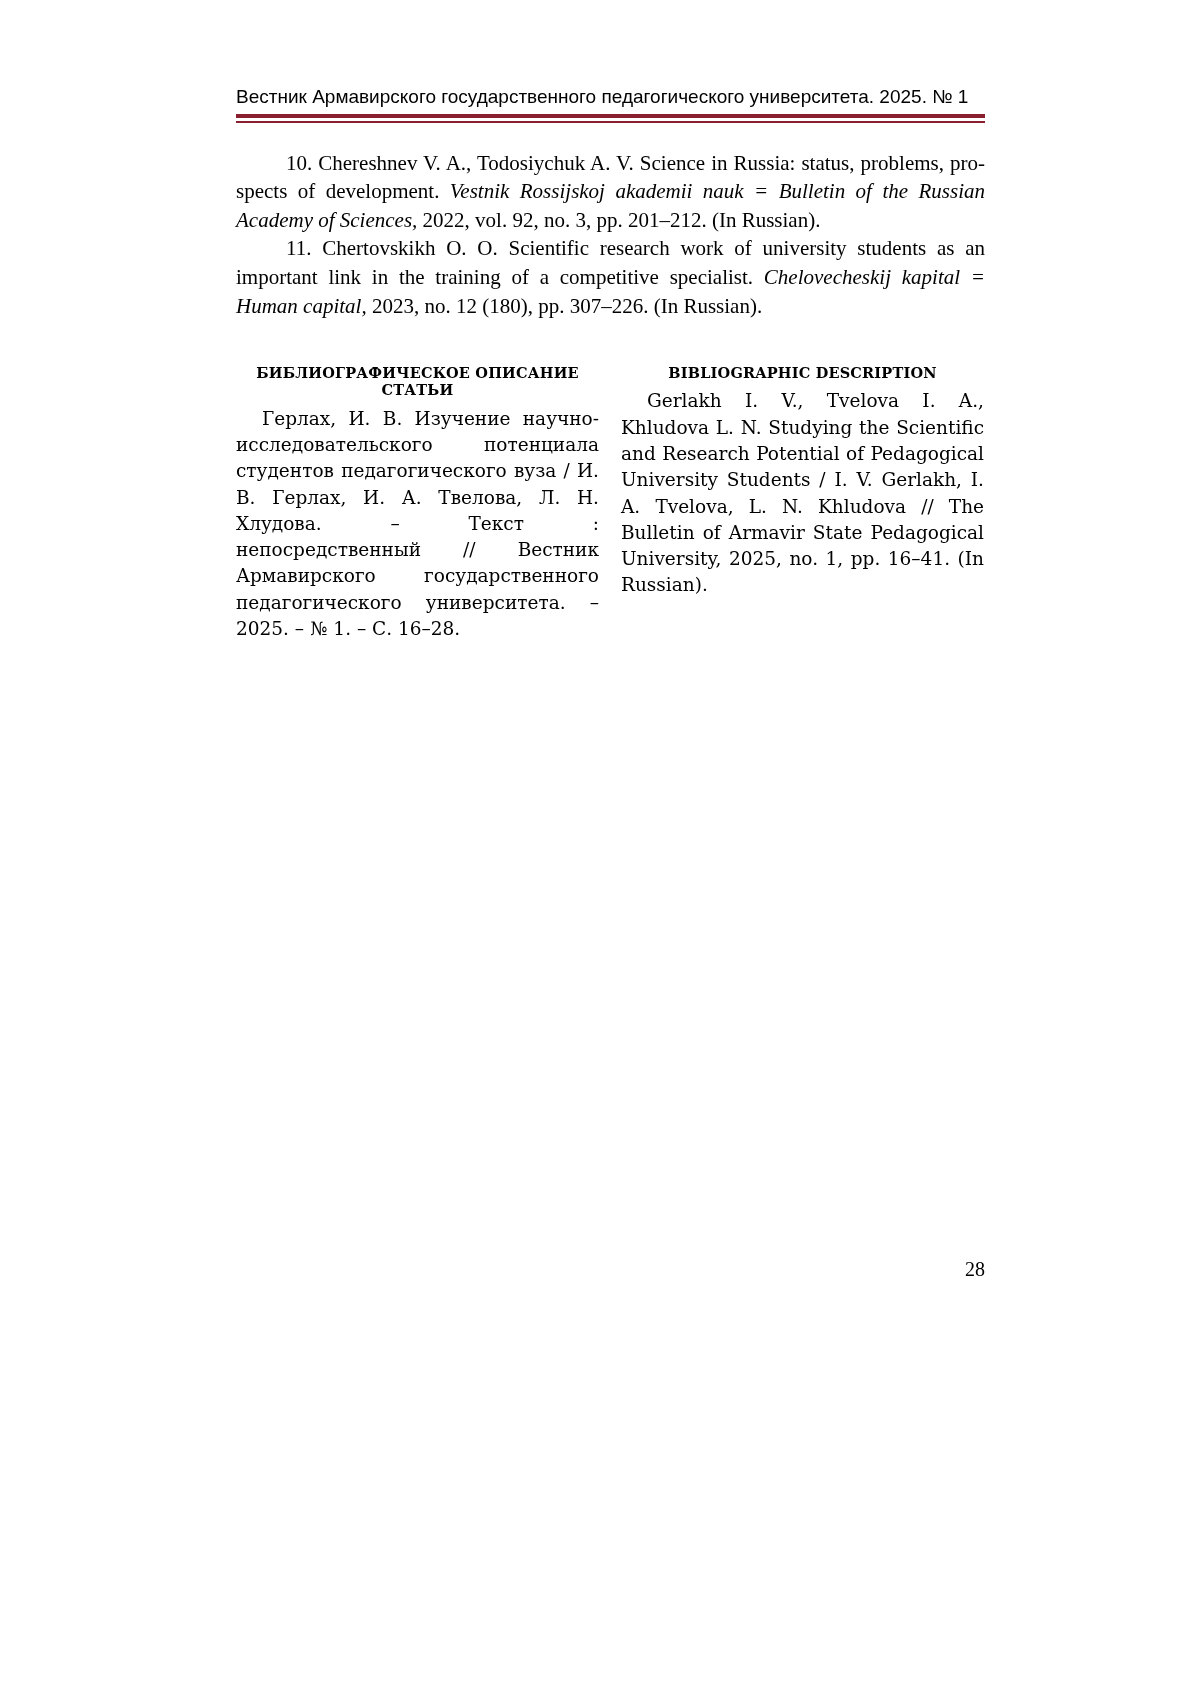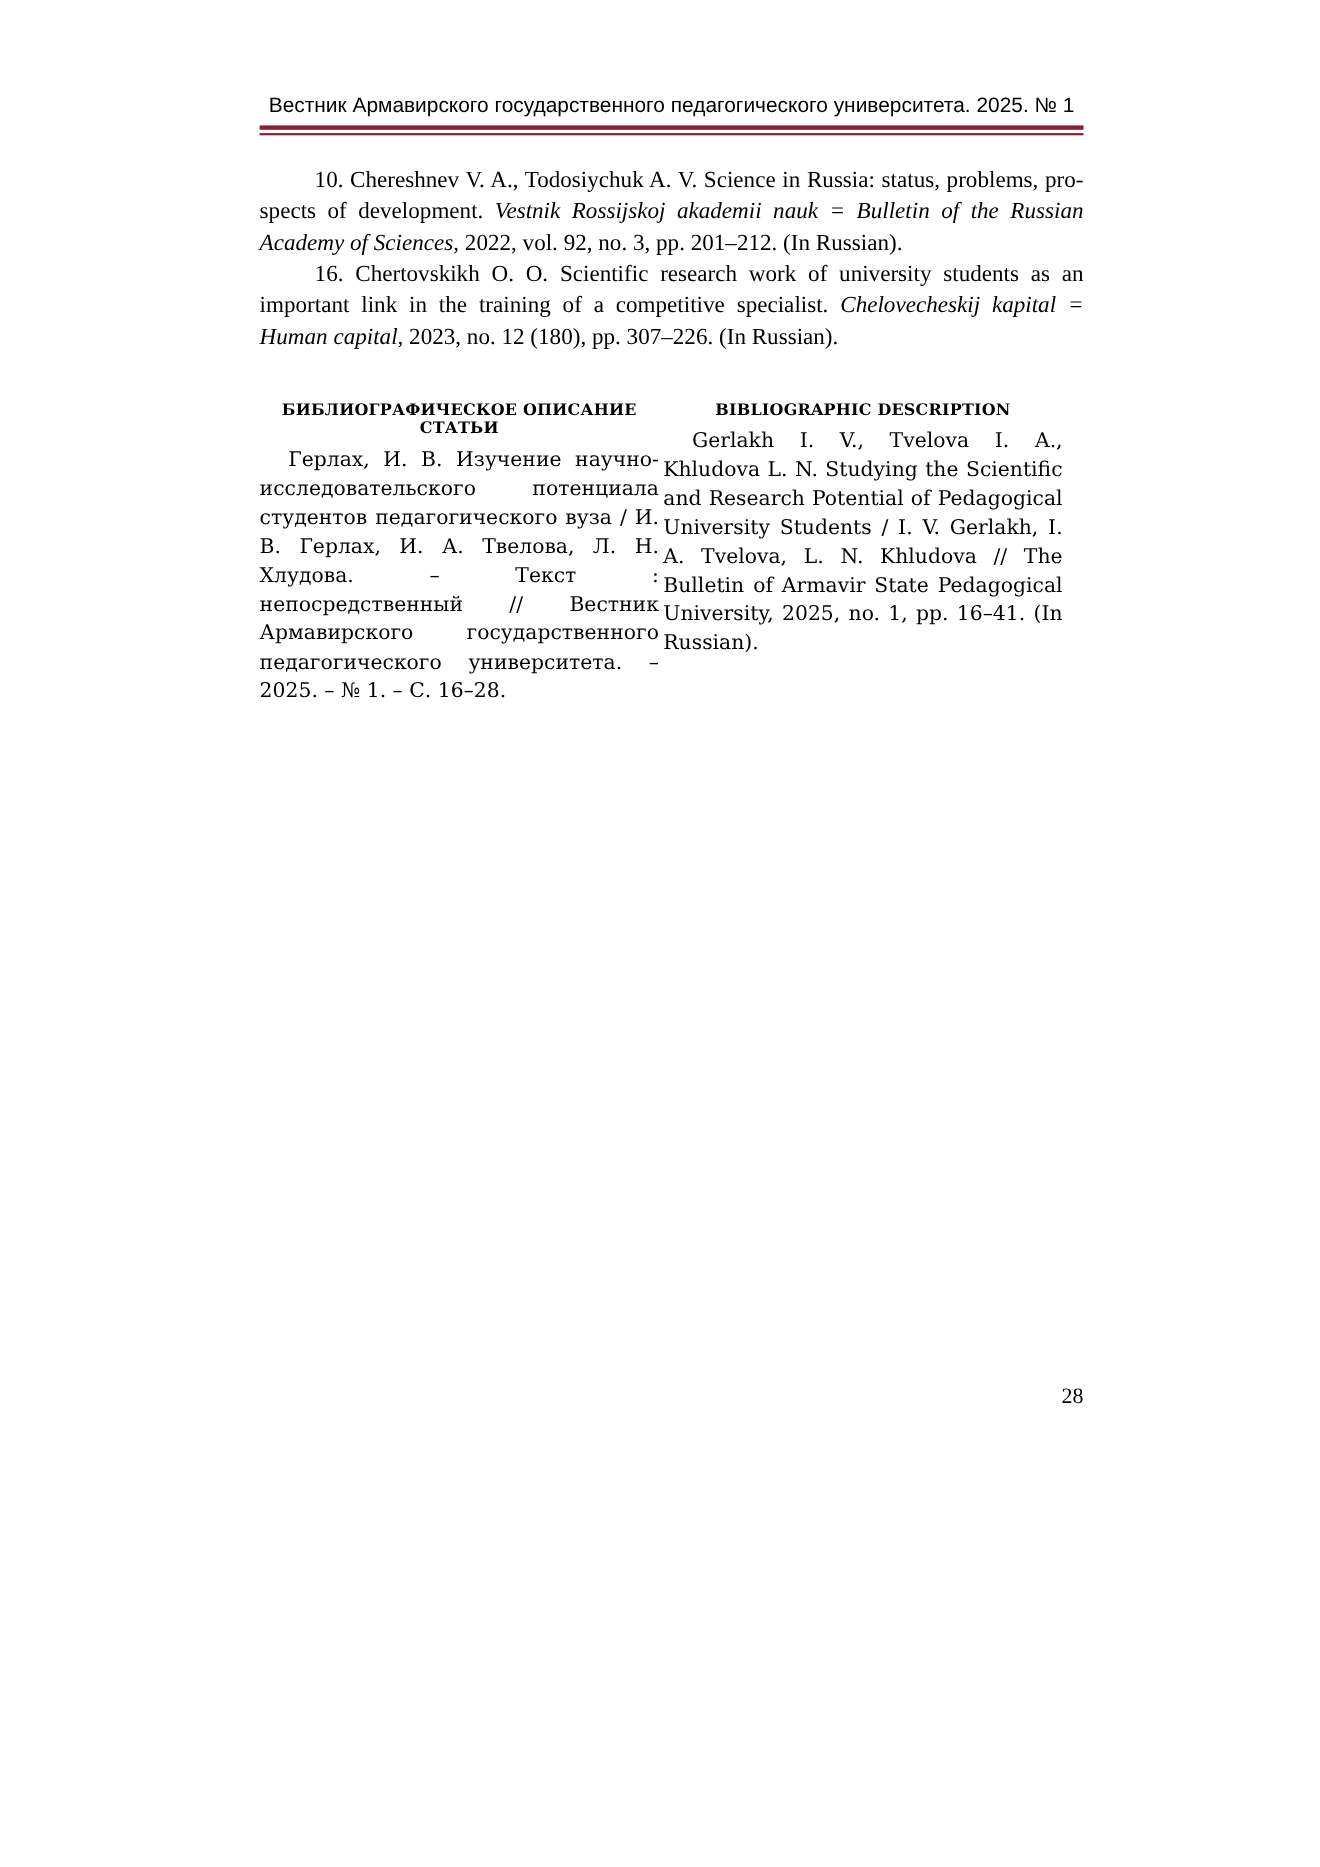--- a/index.html
+++ b/index.html
@@ -16,21 +16,21 @@
     overflow: hidden;
   }
   .page-content {
     position: absolute;
     left: 236px;
     top: 0;
     width: 749px;
   }
   .journal-header {
     margin-top: 86px;
-    text-align: center;
+    text-align: left;
     font-family: "Liberation Sans", sans-serif;
     font-size: 19px;
     line-height: 1.2;
     white-space: nowrap;
   }
   .header-rule {
     margin-top: 5px;
     height: 3px;
     border-top: 4px solid #8a1f2f;
     border-bottom: 2px solid #8a1f2f;
@@ -44,21 +44,21 @@
   .ref {
     margin: 0;
     text-indent: 50px;
   }
   .italic {
     font-style: italic;
   }
   .biblio {
     margin-top: 44px;
     display: flex;
-    gap: 4px;
+    gap: 22px;
     font-family: "DejaVu Serif", serif;
   }
   .biblio-col {
     width: 363px;
   }
   .biblio-heading {
     text-align: center;
     font-weight: bold;
     font-size: 14.5px;
     letter-spacing: 0.2px;
@@ -84,21 +84,21 @@
 <body>
 
 <div class="page-content">
 
   <div class="journal-header">Вестник Армавирского государственного педагогического университета. 2025. № 1</div>
 
   <div class="header-rule"></div>
 
   <div class="references">
     <p class="ref"><span>10. Chereshnev V. A., Todosiychuk A. V. Science in Russia: status, problems, pro­spects of development. </span><span class="italic">Vestnik Rossijskoj akademii nauk = Bulletin of the Russian Academy of Sciences,</span><span> 2022, vol. 92, no. 3, pp. 201–212. (In Russian).</span></p>
-    <p class="ref"><span>16. Chertovskikh O. O. Scientific research work of university students as an important link in the training of a competitive specialist. </span><span class="italic">Chelovecheskij kapital = Human capital,</span><span> 2023, no. 12 (180), pp. 307–226. (In Russian).</span></p>
+    <p class="ref"><span>11. Chertovskikh O. O. Scientific research work of university students as an important link in the training of a competitive specialist. </span><span class="italic">Chelovecheskij kapital = Human capital,</span><span> 2023, no. 12 (180), pp. 307–226. (In Russian).</span></p>
   </div>
 
   <div class="biblio">
     <div class="biblio-col">
       <div class="biblio-heading">БИБЛИОГРАФИЧЕСКОЕ ОПИСАНИЕ СТАТЬИ</div>
       <p class="biblio-text">Герлах, И. В. Изучение научно-иссле­довательского потенциала студентов педагогического вуза / И. В. Герлах, И. А. Твелова, Л. Н. Хлудова. – Текст : непосредственный // Вестник Армавир­ского государственного педагогического университета. – 2025. – № 1. – С. 16–28.</p>
     </div>
     <div class="biblio-col">
       <div class="biblio-heading">BIBLIOGRAPHIC DESCRIPTION</div>
       <p class="biblio-text">Gerlakh I. V., Tvelova I. A., Khludova L. N. Studying the Scientific and Research Poten­tial of Pedagogical University Students / I. V. Gerlakh, I. A. Tvelova, L. N. Khludova // The Bulletin of Armavir State Pedago­gical University, 2025, no. 1, pp. 16–41. (In Russian).</p>

